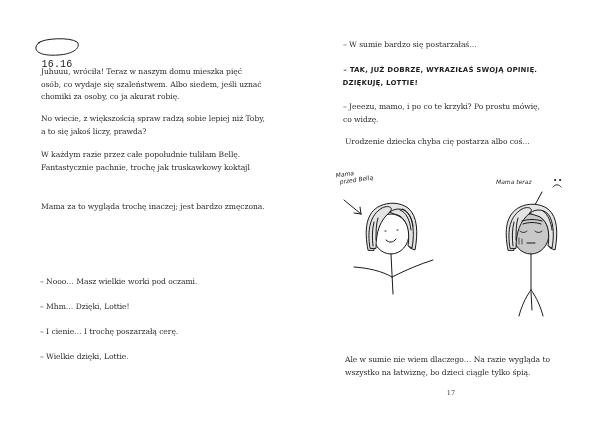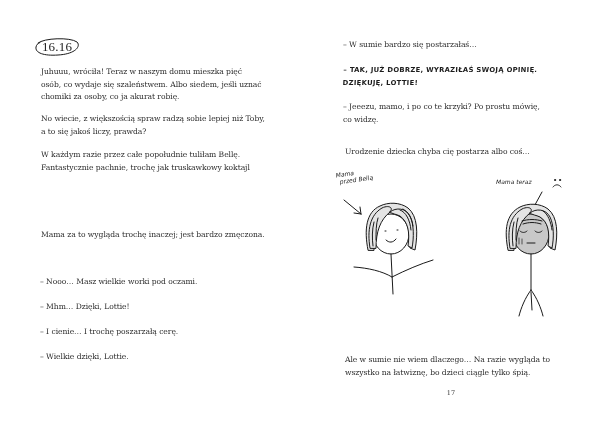--- a/index.html
+++ b/index.html
@@ -35,27 +35,27 @@
       top: 37px;
       width: 46px;
       height: 20px;
     }
     .time-badge svg {
       position: absolute;
       left: 0; top: 0;
     }
     .time-badge .time-text {
       position: absolute;
-      left: 0; top: 0;
+      left: 0; top: 18px;
       width: 46px;
       height: 20px;
       line-height: 20px;
       text-align: center;
-      font-family: Liberation Serif, serif;
-      font-size: 13px;
+      font-family: Liberation Mono, monospace;
+      font-size: 10px;
       letter-spacing: 0.2px;
       color: #222;
     }
 
     .text-block {
       position: absolute;
       font-size: 7.6px;
       line-height: 12.6px;
       letter-spacing: -0.05px;
       color: #2b2b2b;
@@ -121,21 +121,21 @@
     <div class="text-block" style="left:41px; top:113px;">
       <span class="line">No wiecie, z większością spraw radzą sobie lepiej niż Toby,</span>
       <span class="line">a to się jakoś liczy, prawda?</span>
     </div>
 
     <div class="text-block" style="left:41px; top:149px;">
       <span class="line">W każdym razie przez całe popołudnie tuliłam Bellę.</span>
       <span class="line">Fantastycznie pachnie, trochę jak truskawkowy koktajl</span>
     </div>
 
-    <div class="text-block" style="left:41px; top:201px;margin-top:28px;">
+    <div class="text-block" style="left:41px; top:201px;">
       <span class="line">Mama za to wygląda trochę inaczej; jest bardzo zmęczona.</span>
     </div>
 
 
 
     <div class="text-block" style="left:40px; top:276px;">
       <span class="line">– Nooo… Masz wielkie worki pod oczami.</span>
     </div>
 
     <div class="text-block" style="left:40px; top:301px;">
@@ -162,21 +162,21 @@
     <div class="text-block hand" style="left:43px; top:64px;">
       <span class="line">– TAK, JUŻ DOBRZE, WYRAZIŁAŚ SWOJĄ OPINIĘ.</span>
       <span class="line">DZIĘKUJĘ, LOTTIE!</span>
     </div>
 
     <div class="text-block" style="left:43px; top:101px;">
       <span class="line">– Jeeezu, mamo, i po co te krzyki? Po prostu mówię,</span>
       <span class="line">co widzę.</span>
     </div>
 
-    <div class="text-block" style="left:45px; top:146px;">
+    <div class="text-block" style="left:45px; top:136px;">
       <span class="line">Urodzenie dziecka chyba cię postarza albo coś…</span>
     </div>
 
     <div class="text-block" style="left:45px; top:354px;">
       <span class="line">Ale w sumie nie wiem dlaczego… Na razie wygląda to</span>
       <span class="line">wszystko na łatwiznę, bo dzieci ciągle tylko śpią.</span>
     </div>
 
     <div class="page-number" style="left:136px;">17</div>
   </div>

